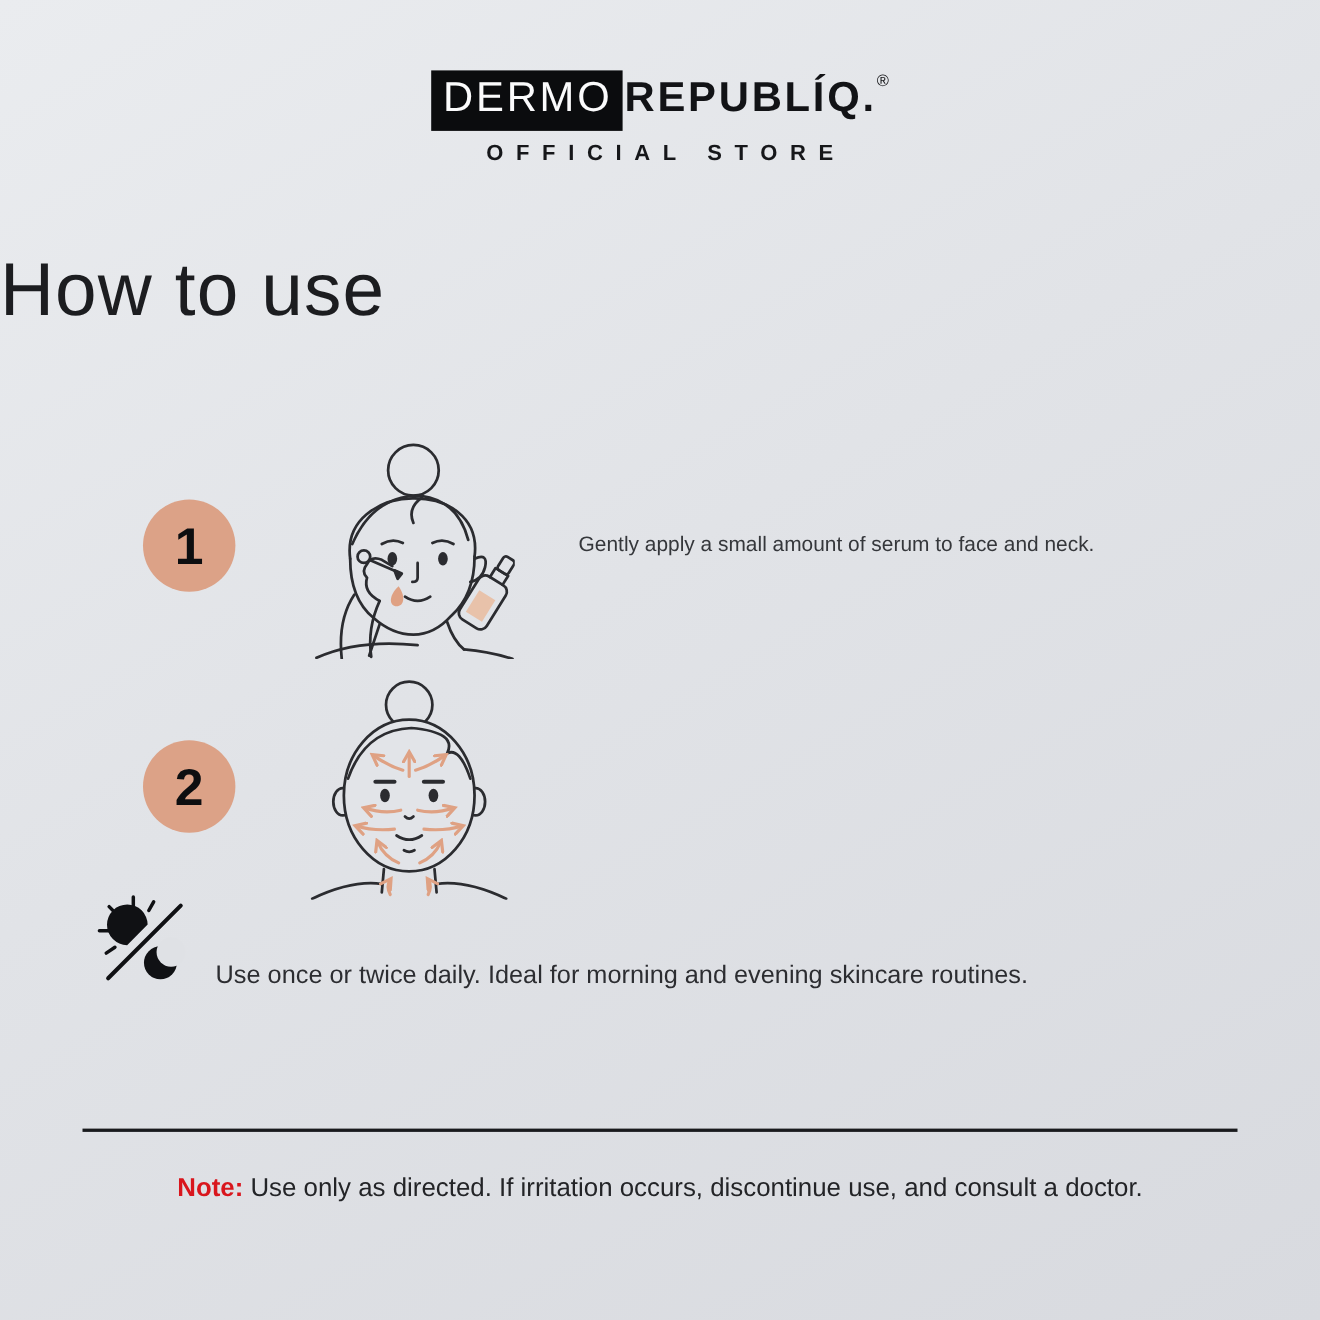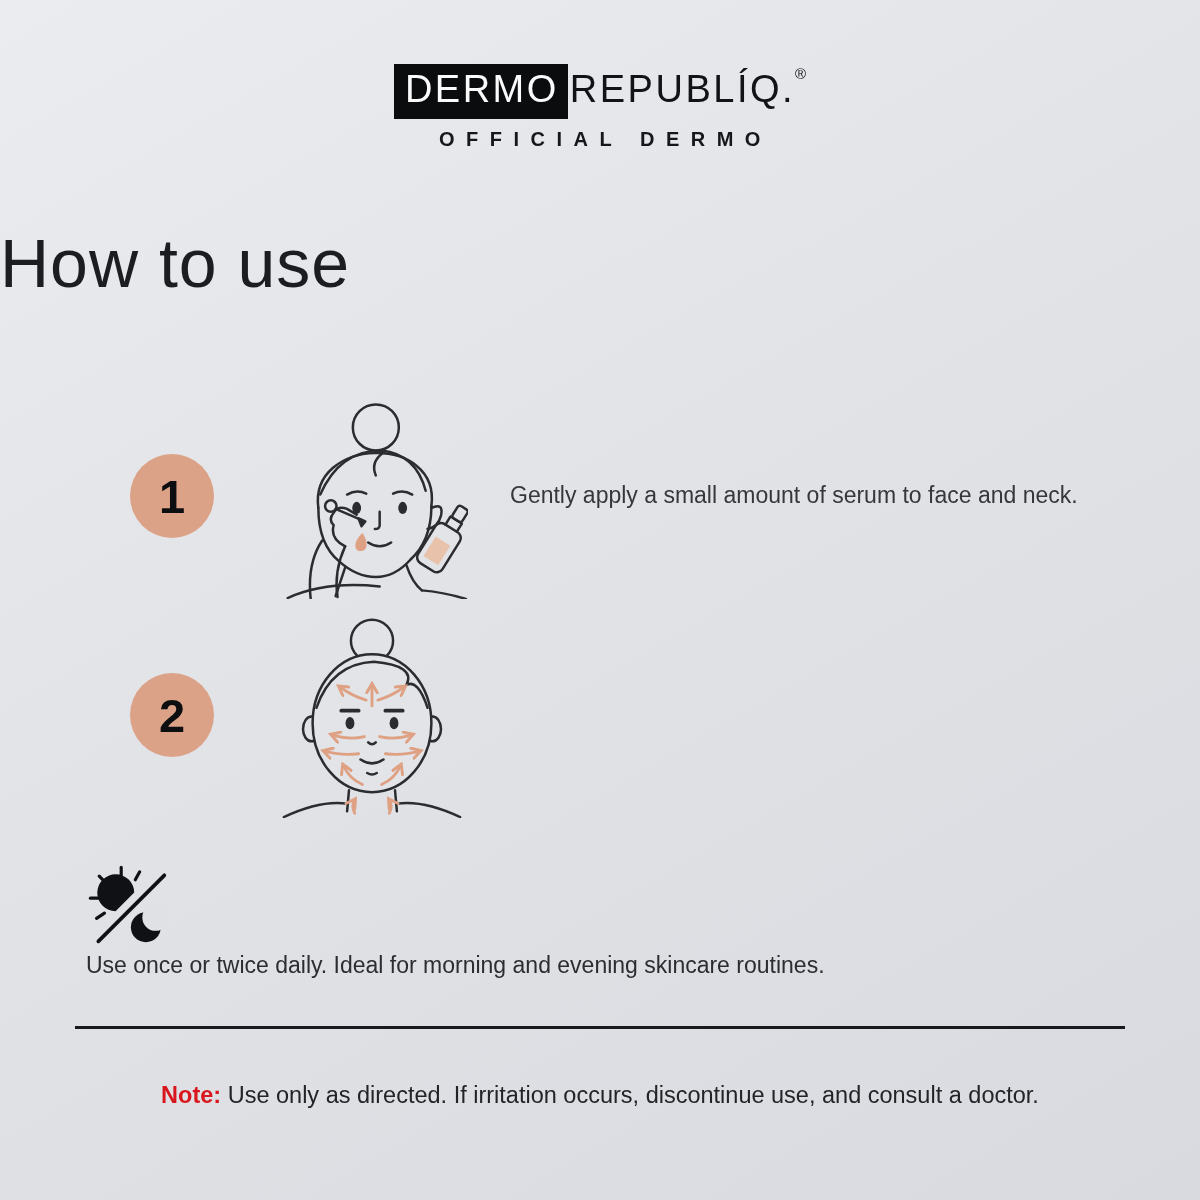--- a/index.html
+++ b/index.html
@@ -5,59 +5,59 @@
   html,body{margin:0;padding:0;background:#cfd1d6;}
   .canvas{
     position:relative;width:1200px;height:1200px;overflow:hidden;
     background:linear-gradient(150deg,#eaecef 0%,#e1e3e7 45%,#d8dadf 100%);
     font-family:"Liberation Sans","DejaVu Sans",sans-serif;color:#2b2c30;
   }
   
   .brand{position:absolute;top:64px;left:0;width:100%;text-align:center;}
   .brand-line{display:flex;justify-content:center;align-items:flex-start;}
   .brand-box{background:#0b0c0e;color:#fbfbfc;font-size:38px;letter-spacing:2.5px;padding:5px 9px 8px 11px;font-weight:400;line-height:1.1;}
-  .brand-rest{color:#121316;font-size:38px;letter-spacing:2.5px;padding:5px 0 8px 2px;font-weight:400;line-height:1.1;}
+  .brand-rest{color:#121316;font-size:38px;letter-spacing:2.5px;padding:5px 0 8px 2px;font-weight:700;line-height:1.1;}
   .brand-reg{font-size:15px;color:#121316;margin-top:1px;font-weight:400;}
   .brand-store{margin-top:9px;font-size:20px;font-weight:600;letter-spacing:11.5px;color:#16171a;padding-left:11px;}
   
   .page-title{position:absolute;top:224px;left:0;width:100%;text-align:left;
     font-size:68px;font-weight:300;color:#1c1d20;letter-spacing:1px;}
   
   .step{position:absolute;left:130px;display:flex;align-items:center;}
   .step-1{top:392px;height:208px;}
   .step-2{top:612px;height:206px;}
   .badge{width:84px;height:84px;border-radius:50%;background:#dca287;flex:none;
     display:flex;align-items:center;justify-content:center;
     font-size:47px;font-weight:700;color:#0d0e10;}
   .illo{flex:none;margin-left:62px;margin-right:42px;width:192px;}
   .illo svg{display:block;width:192px;height:206px;}
-  .step-text{font-size:23px;color:#35373b;line-height:1.38;max-width:600px;}
+  .step-text{font-size:19px;color:#35373b;line-height:1.38;max-width:600px;margin-left:16px;}
   
-  .daily{position:absolute;top:862px;left:86px;display:flex;align-items:flex-start;flex-direction:column;}
+  .daily{position:absolute;top:810px;left:86px;display:flex;align-items:flex-end;}
   .daily-icon{flex:none;width:88px;height:90px;margin-right:22px;}
   .daily-icon svg{display:block;width:88px;height:90px;}
   .daily-text{font-size:23px;color:#2c2d31;}
   
   .divider{position:absolute;top:1026px;left:75px;right:75px;height:3px;background:#191a1d;}
   .note{position:absolute;top:1062px;left:55px;right:55px;text-align:center;
-    font-size:23.5px;line-height:1.52;color:#232427;margin-top:16px;}
+    font-size:23.5px;line-height:1.52;color:#232427;}
   .note-label{color:#d9161d;font-weight:700;}
 </style>
 </head>
 <body>
 
 <div class="canvas">
 
   <div class="brand">
     <div class="brand-line">
       <span class="brand-box">DERMO</span>
       <span class="brand-rest">REPUBLÍQ.</span>
       <span class="brand-reg">®</span>
     </div>
-    <div class="brand-store">OFFICIAL DERMO</div>
+    <div class="brand-store">OFFICIAL STORE</div>
   </div>
 
   <div class="page-title">How to use</div>
 
   <div class="step step-1">
     <div class="badge">1</div>
     <div class="illo">
       <svg viewBox="0 0 200 215">
         <g fill="none" stroke="#2b2c30" stroke-width="2.6" stroke-linecap="round" stroke-linejoin="round">
           <circle cx="104" cy="36" r="24"></circle>

